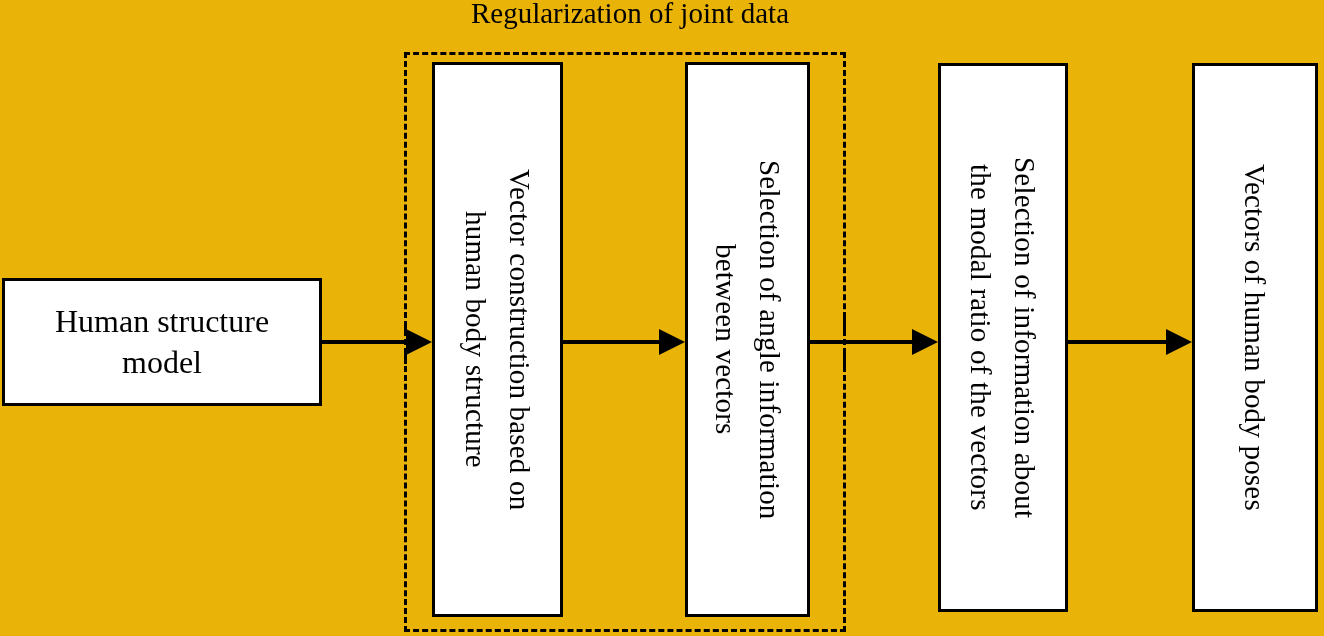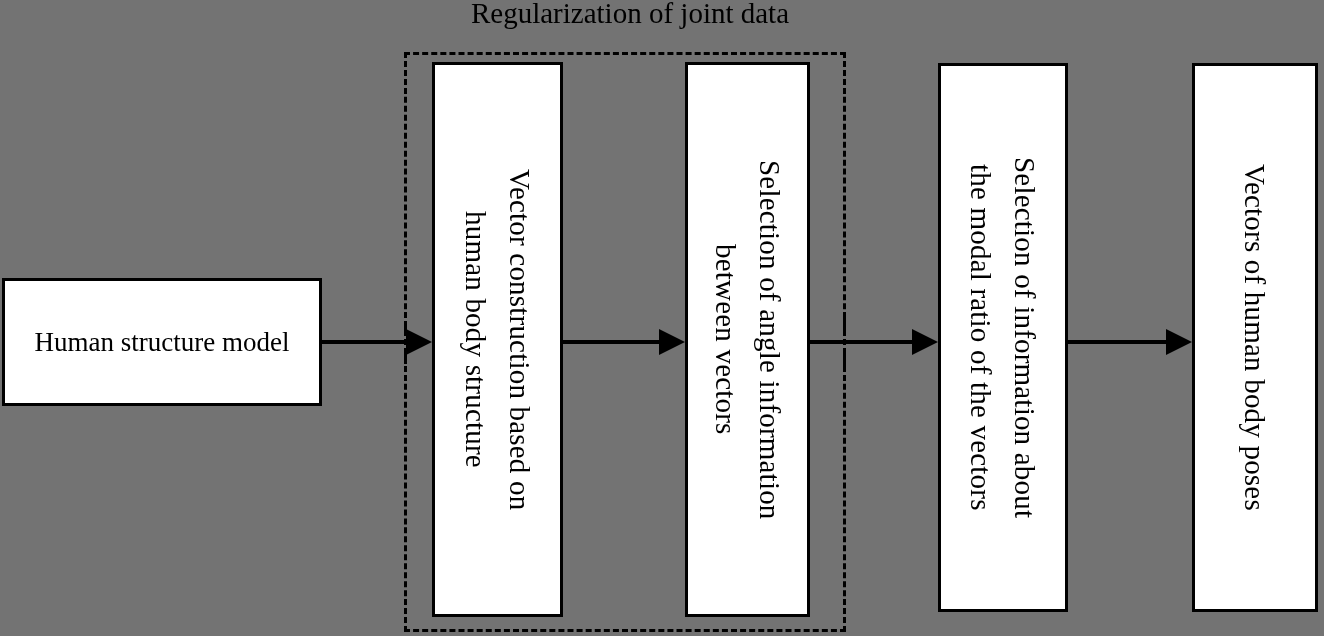--- a/index.html
+++ b/index.html
@@ -8,21 +8,21 @@
     background: #ffffff;
   }
   body {
     font-family: "Liberation Serif", "DejaVu Serif", serif;
     color: #000000;
   }
   #canvas {
     position: relative;
     width: 1324px;
     height: 636px;
-    background: #737373;
+    background: #eab308;
     overflow: hidden;
   }
 
   
   .group-title {
     position: absolute;
     left: 390px;
     top: -4px;
     width: 480px;
     text-align: center;
@@ -54,21 +54,21 @@
   .box-h-label {
     position: absolute;
     left: 0;
     top: 0;
     width: 100%;
     height: 100%;
     display: flex;
     align-items: center;
     justify-content: center;
     text-align: center;
-    font-size: 27px;
+    font-size: 32px;
     line-height: 41px;
     padding: 0 8px;
     box-sizing: border-box;
   }
 
   
   .vwrap {
     position: absolute;
     left: 0;
     top: 0;

